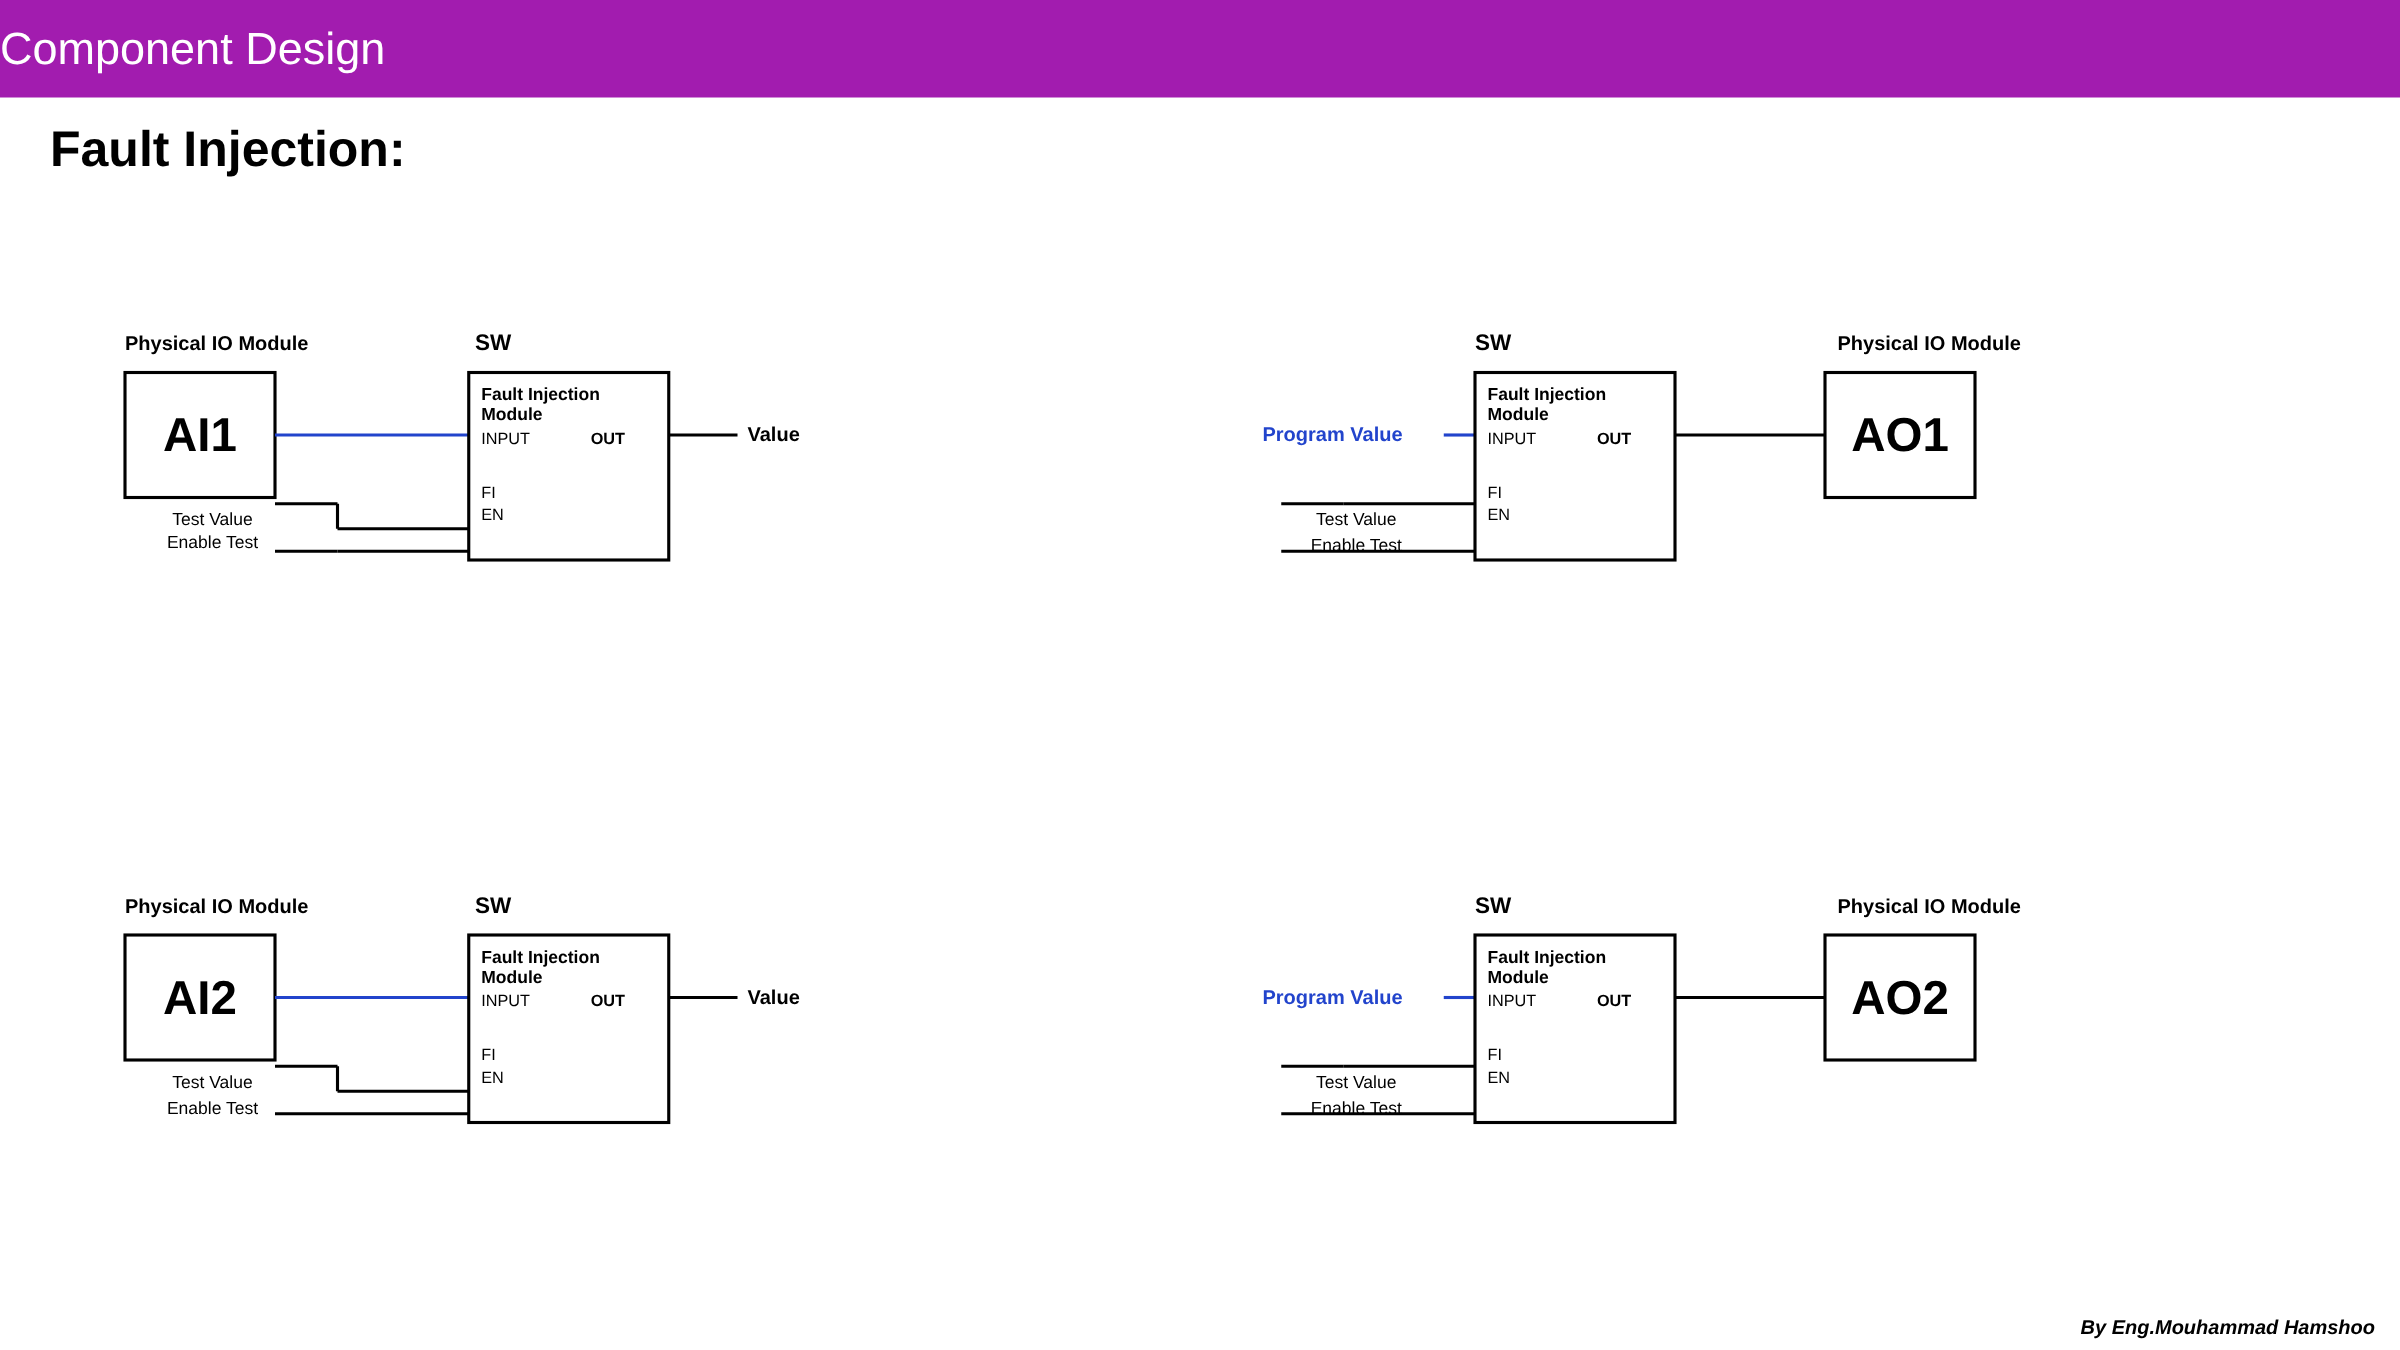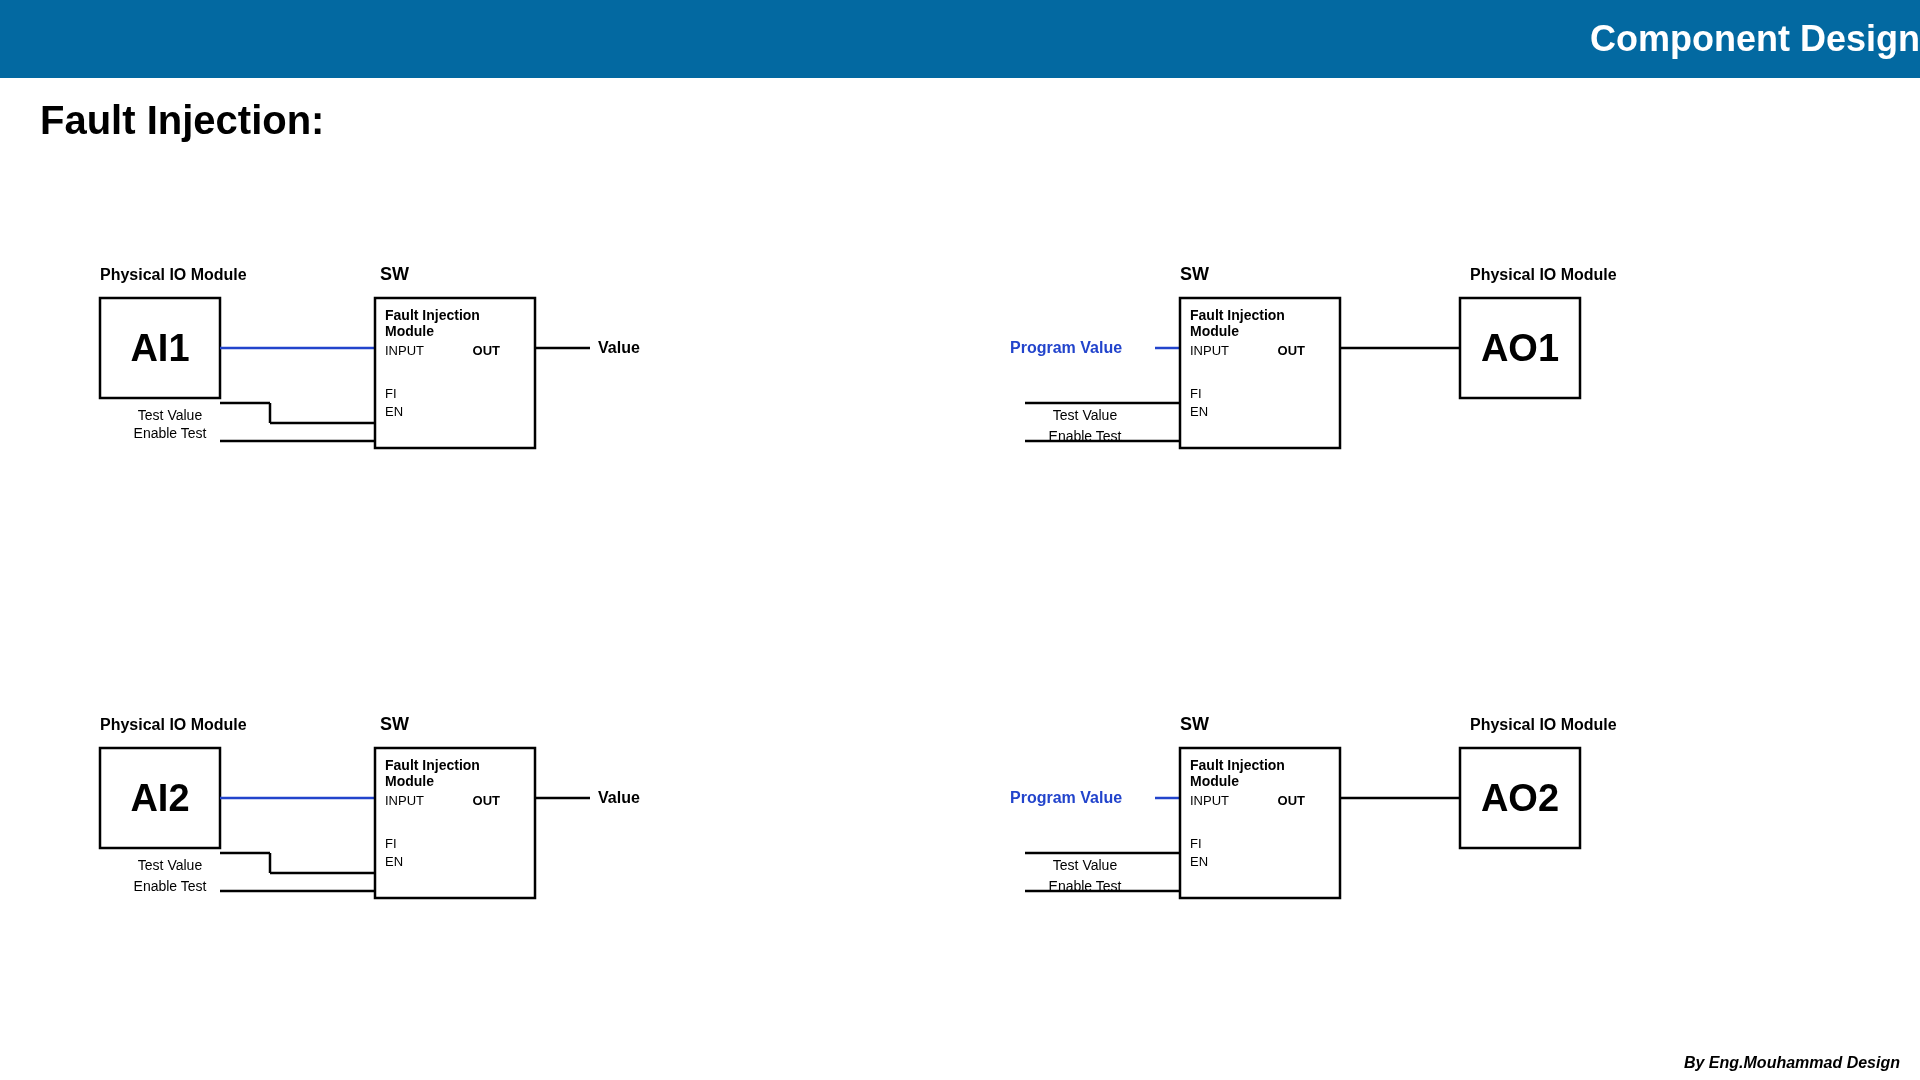--- a/index.html
+++ b/index.html
@@ -5,26 +5,26 @@
     * { box-sizing: border-box; margin: 0; padding: 0; }
     body {
       font-family: Arial, sans-serif;
       background: #fff;
       width: 1920px;
       height: 1080px;
       overflow: hidden;
       position: relative;
     }
     .header {
-      background: #0369a1;
+      background: #a21caf;
       color: #fff;
-      text-align: right;
+      text-align: left;
       padding: 18px 0;
       font-size: 36px;
-      font-weight: bold;
+      font-weight: normal;
     }
     .section-title {
       font-size: 40px;
       font-weight: bold;
       padding: 20px 40px 0 40px;
     }
     .diagrams-area {
       display: grid;
       grid-template-columns: 1fr 1fr;
       grid-template-rows: 1fr 1fr;
@@ -200,13 +200,13 @@
       <line x1="25" y1="145" x2="75" y2="145" stroke="#000" stroke-width="2.5"></line>
       <line x1="75" y1="145" x2="180" y2="145" stroke="#000" stroke-width="2.5"></line>
 
       <text x="85" y="183" font-size="14" fill="#000" text-anchor="middle">Enable Test</text>
       <line x1="25" y1="183" x2="180" y2="183" stroke="#000" stroke-width="2.5"></line>
     </svg>
   </div>
 
 </div>
 
-<div class="footer">By Eng.Mouhammad Design</div>
+<div class="footer">By Eng.Mouhammad Hamshoo</div>
 
 </body></html>

